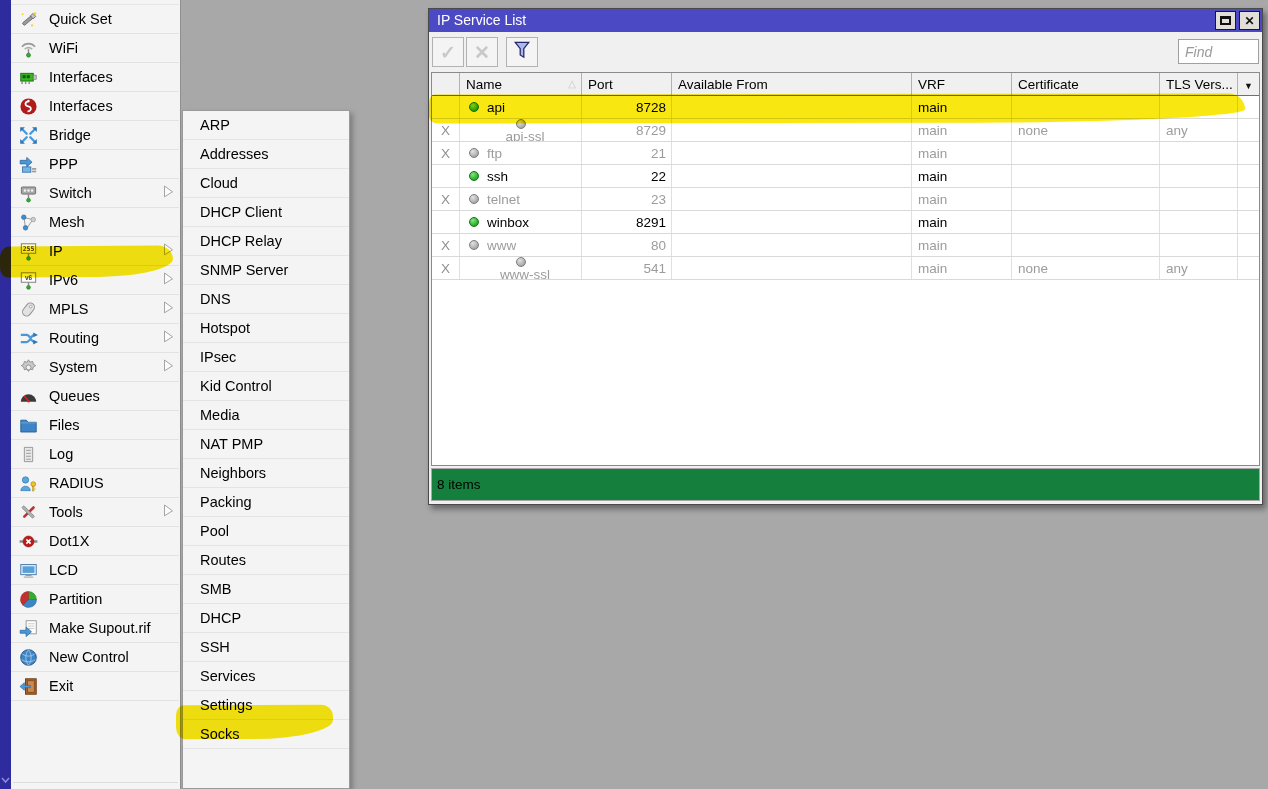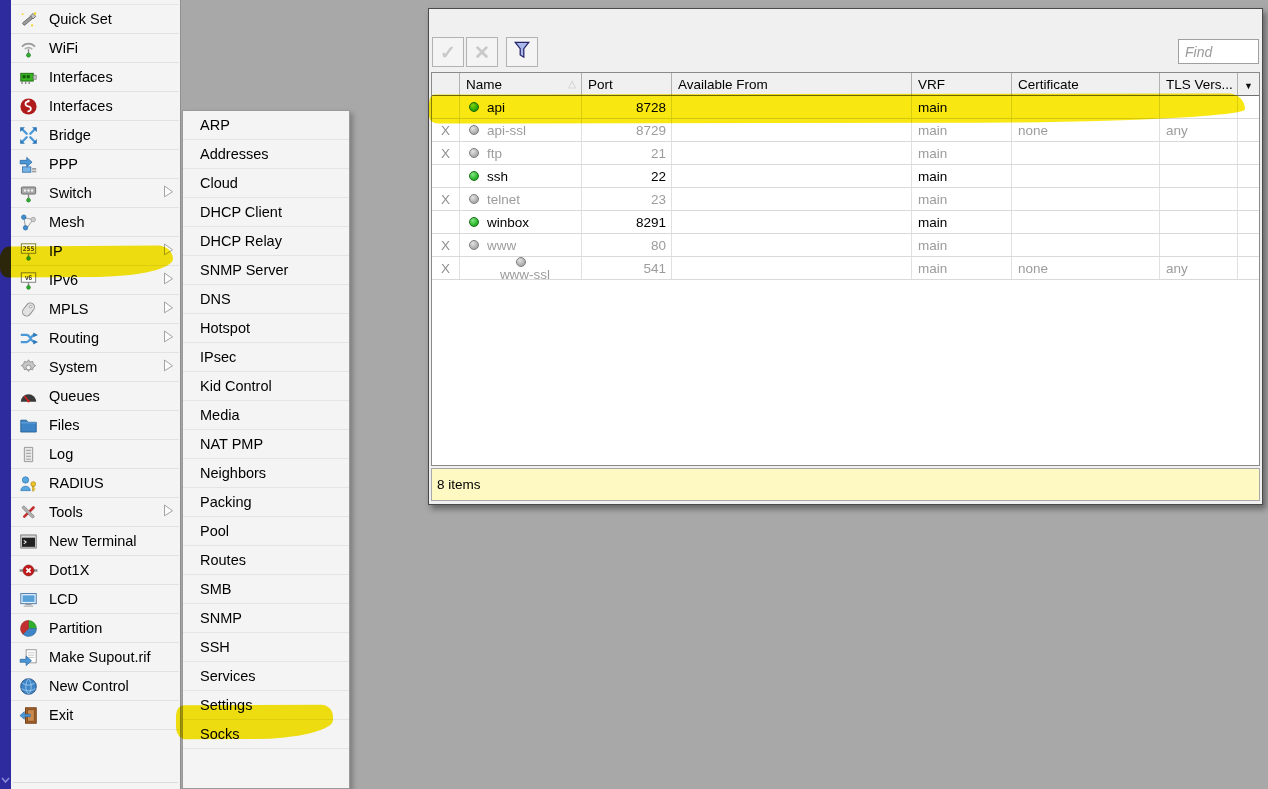--- a/index.html
+++ b/index.html
@@ -45,21 +45,21 @@
   .trow.disabled { color:#9c9c9c; }
   .td { border-right:1px solid #e0e0e0; padding:4px 0 0 6px; white-space:nowrap; overflow:hidden; }
   .td.c-x { text-align:center; padding-left:0; color:#8f8f8f; }
   .td.c-name { display:flex; align-items:center; padding-top:0; padding-left:9px; }
   .td.c-port { text-align:right; padding-right:5px; padding-left:0; }
   .td.c-fill { flex:1; border-right:none; }
   .dot { width:10px; height:10px; border-radius:50%; margin-right:8px; flex:0 0 10px; }
   .dot.on { background:radial-gradient(circle at 35% 30%, #86e486, #2eb82e 60%, #1d8a1d); border:1px solid #177017; }
   .dot.off { background:radial-gradient(circle at 35% 30%, #e2e2e2, #b2b2b2 60%, #8f8f8f); border:1px solid #7d7d7d; }
 
-  .statusbar { position:absolute; left:2px; right:2px; top:459px; height:33px; background:#fef9c3; border:1px solid #a8a8a8; font-size:13.5px; color:#000; padding:8px 0 0 5px; }
+  .statusbar { position:absolute; left:2px; right:2px; top:459px; height:33px; background:#15803d; border:1px solid #a8a8a8; font-size:13.5px; color:#000; padding:8px 0 0 5px; }
 
   
   .hl { position:absolute; background:#f8e603; mix-blend-mode:multiply; opacity:0.95; pointer-events:none; z-index:60; }
   #hl-ip { left:0; top:246px; width:173px; height:31px; border-radius:10px 16px 45% 8px / 12px 14px 60% 10px; transform:rotate(-0.4deg); }
   #hl-services { left:176px; top:705px; width:157px; height:34px; border-radius:8px 12px 50% 10px / 10px 12px 55% 12px; transform:rotate(-0.3deg); }
   #hl-api { left:429px; top:94px; width:816px; height:29px; border-radius:6px 18px 40% 10px / 10px 60% 50% 8px; transform:rotate(-0.08deg); }
 </style>
 </head>
 <body>
 
@@ -277,30 +277,20 @@
               </g>
               <g transform="rotate(-45 8 8)">
                 <rect x="6.9" y="1" width="2.4" height="13" rx="1" fill="#b0b0b0" stroke="#777" stroke-width="0.5"></rect>
               </g>
             </svg>
           </span>
           <span class="s-label">Tools</span>
           <span class="s-arrow"><svg width="11" height="13" viewBox="0 0 11 13">
               <path d="M1.5 1 L9.5 6.8 L1.5 11.8 Z" fill="#fcfcfc" stroke="#9a9a9a" stroke-width="0.9"></path>
             </svg></span>
-        </div>
-        <div class="s-item">
-          <span class="s-icon">
-            <svg width="19" height="19" viewBox="0 0 16 16">
-              <rect x="1.5" y="2.5" width="13" height="11" fill="#d8d8d8" stroke="#6a6a6a" stroke-width="0.7"></rect>
-              <rect x="2.5" y="4.8" width="11" height="7.7" fill="#222"></rect>
-              <path d="M4 7 l2 1.5 -2 1.5" stroke="#eee" stroke-width="0.9" fill="none"></path>
-            </svg>
-          </span>
-          <span class="s-label">New Terminal</span>
         </div>
         <div class="s-item">
           <span class="s-icon">
             <svg width="19" height="19" viewBox="0 0 16 16">
               <path d="M0.5 8 h3 M12.5 8 h3" stroke="#8a8a8a" stroke-width="2"></path>
               <circle cx="8" cy="8" r="4.6" fill="#c01818" stroke="#801010" stroke-width="0.5"></circle>
               <path d="M6.2 6.2 l3.6 3.6 M9.8 6.2 l-3.6 3.6" stroke="#fff" stroke-width="1.4"></path>
             </svg>
           </span>
           <span class="s-label">Dot1X</span>
@@ -376,28 +366,39 @@
       <div class="m-item">Hotspot</div>
       <div class="m-item">IPsec</div>
       <div class="m-item">Kid Control</div>
       <div class="m-item">Media</div>
       <div class="m-item">NAT PMP</div>
       <div class="m-item">Neighbors</div>
       <div class="m-item">Packing</div>
       <div class="m-item">Pool</div>
       <div class="m-item">Routes</div>
       <div class="m-item">SMB</div>
-      <div class="m-item">SNMP</div>
+      <div class="m-item">DHCP</div>
       <div class="m-item">SSH</div>
       <div class="m-item">Services</div>
       <div class="m-item">Settings</div>
       <div class="m-item">Socks</div>
     </div>
 
   <div class="window">
+    <div class="titlebar">
+      <span>IP Service List</span>
+      <div class="tb-btns">
+        <span class="tb-btn">
+            <span class="max-glyph"></span>
+          </span>
+        <span class="tb-btn">
+            <span class="close-glyph"></span>
+          </span>
+      </div>
+    </div>
 
     <div id="toolbar">
         <div class="tool-btn" style="left: 3px;">
           <span class="glyph-disabled">✓</span>
         </div>
         <div class="tool-btn" style="left: 37px;">
           <span class="glyph-disabled">✕</span>
         </div>
         <div class="tool-btn" style="left: 77px;">
           <span><svg width="18" height="20" viewBox="0 0 20 22">
@@ -429,21 +430,21 @@
             </div>
             <div class="td c-port" style="width: 90px;">8728</div>
             <div class="td" style="width: 240px;"></div>
             <div class="td" style="width: 100px;">main</div>
             <div class="td" style="width: 148px;"></div>
             <div class="td" style="width: 78px;"></div>
             <div class="td c-fill"></div>
           </div>
           <div class="trow disabled">
             <div class="td c-x" style="width: 28px;">X</div>
-            <div class="td c-name" style="width: 122px;">
+            <div class="td c-name" style="width: 122px; flex-direction: column;">
               <span class="dot off"></span>
               <span>api-ssl</span>
             </div>
             <div class="td c-port" style="width: 90px;">8729</div>
             <div class="td" style="width: 240px;"></div>
             <div class="td" style="width: 100px;">main</div>
             <div class="td" style="width: 148px;">none</div>
             <div class="td" style="width: 78px;">any</div>
             <div class="td c-fill"></div>
           </div>

